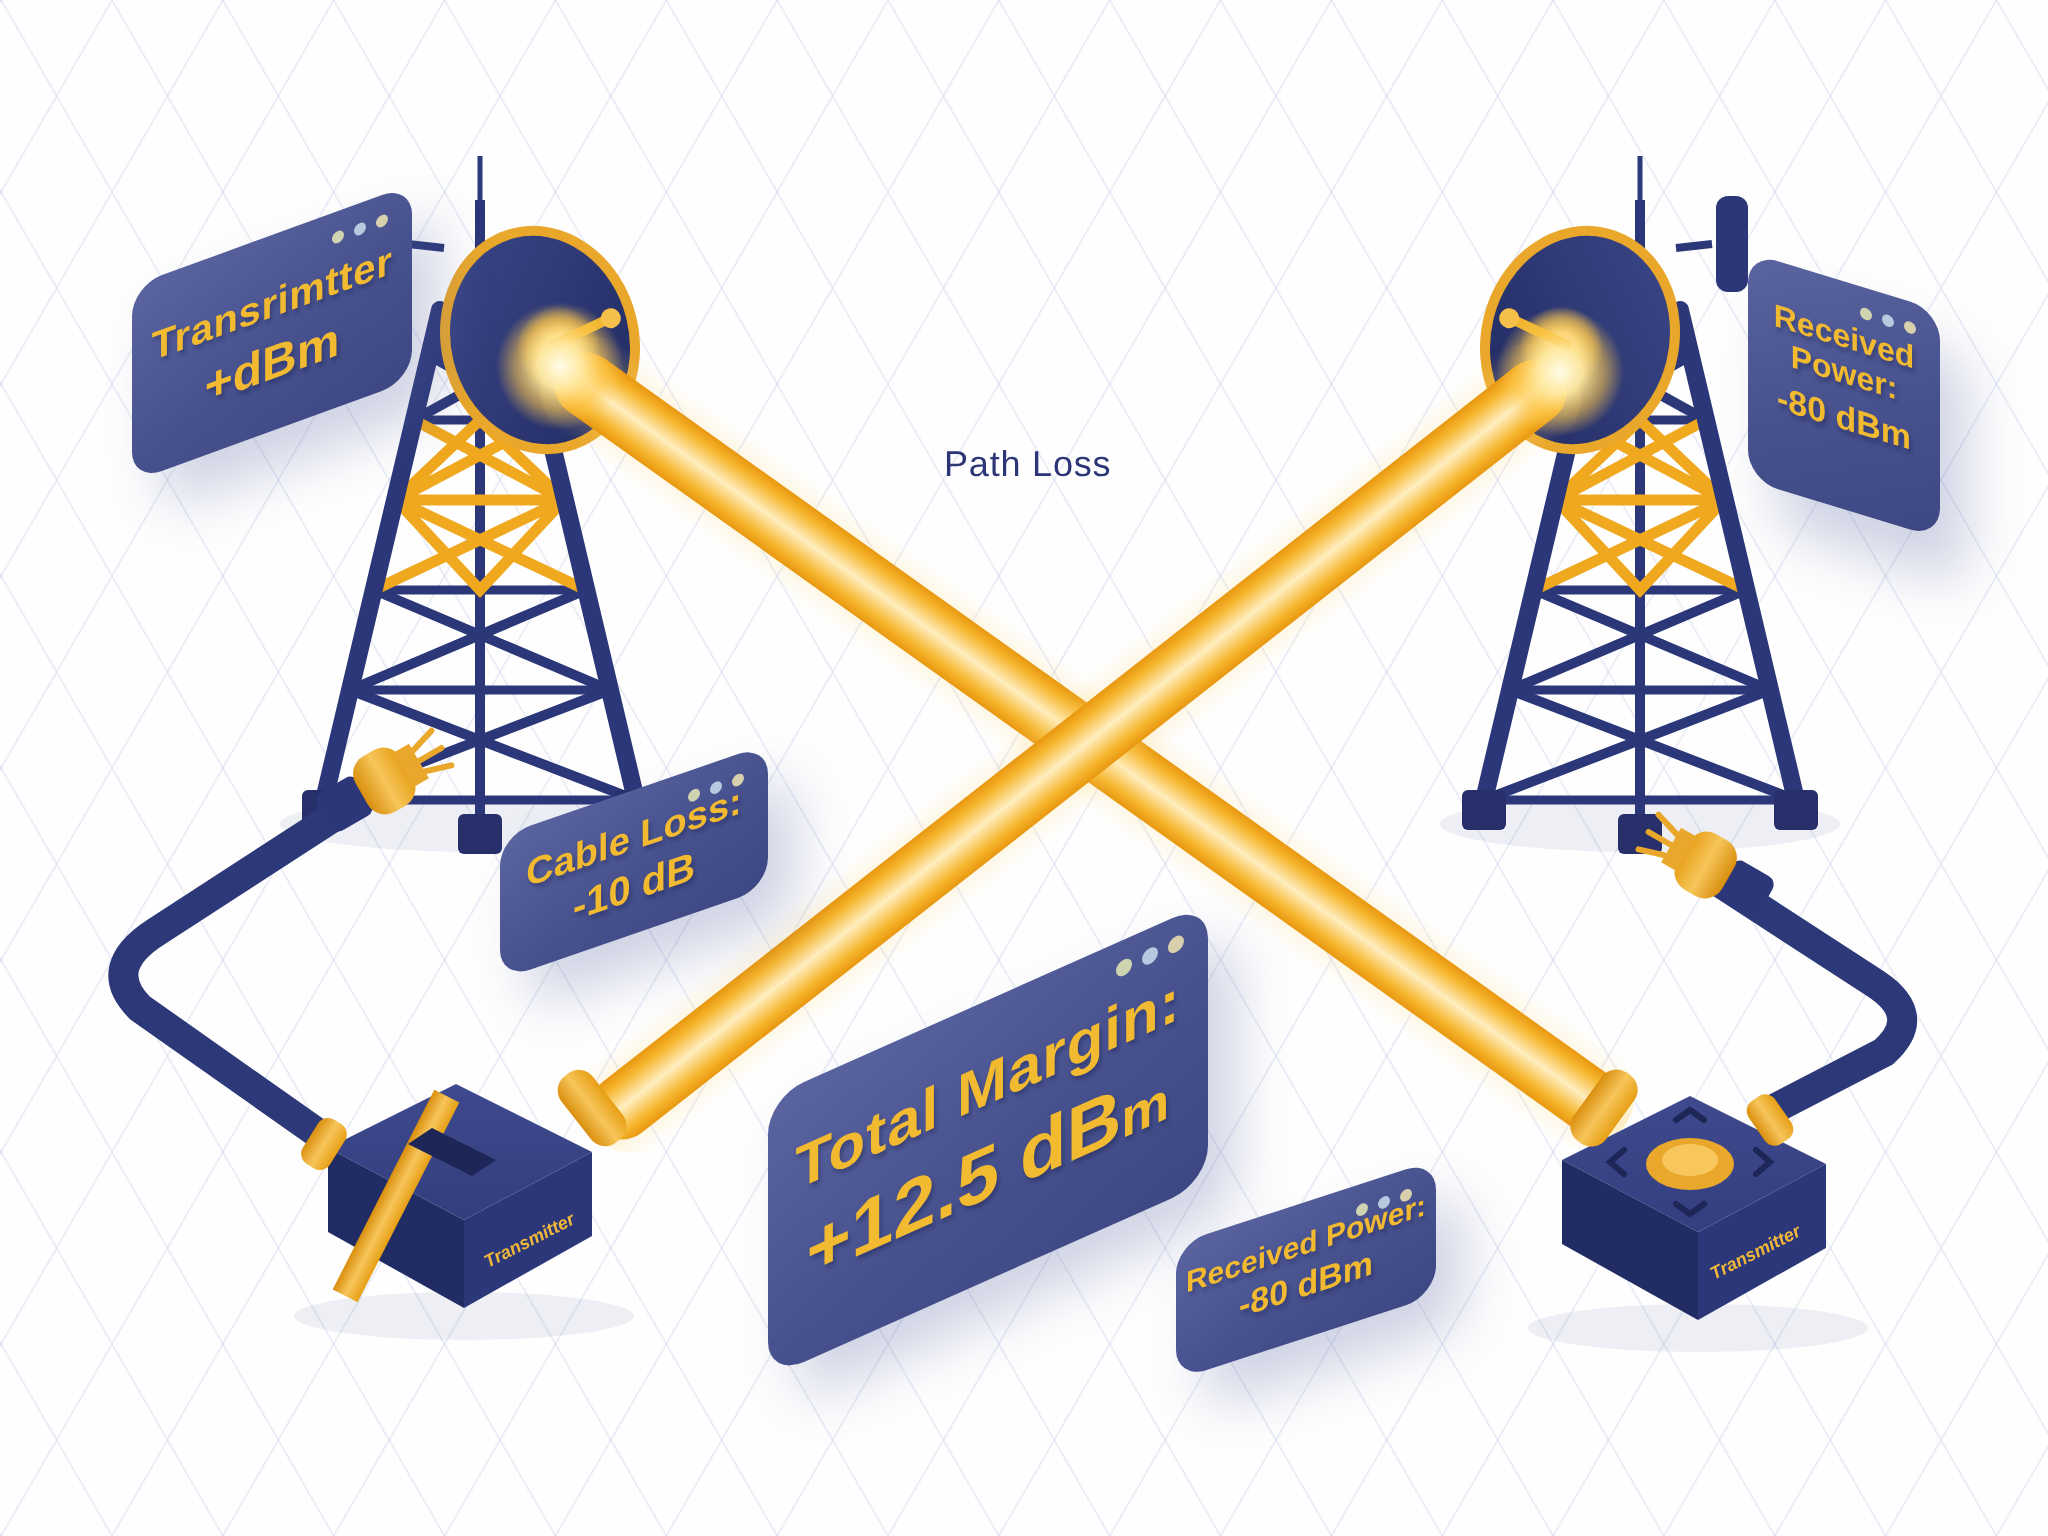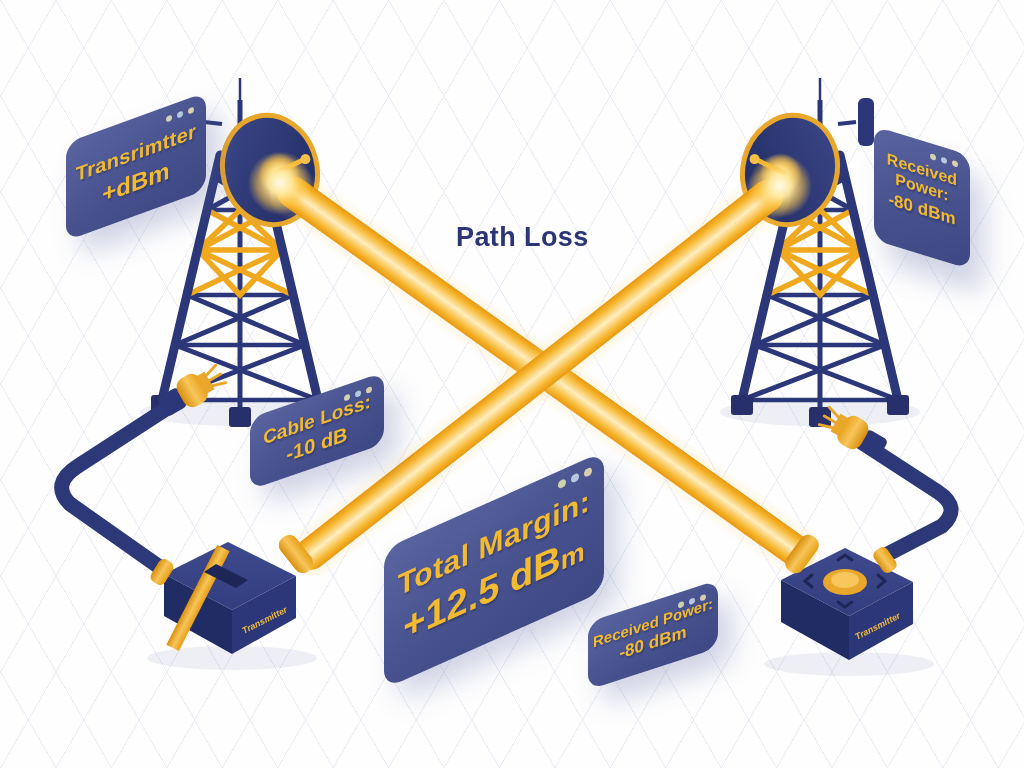--- a/index.html
+++ b/index.html
@@ -37,22 +37,22 @@
   .panel-cable-loss .l2{font-size:20px;margin-top:2px;}
   .panel-total-margin{left:384px;top:549px;width:220px;height:140px;transform:skewY(-24deg);border-radius:18px;}
   .panel-total-margin .dot{width:8px;height:8px;}
   .panel-total-margin .l1{margin-top:26px;font-size:30px;letter-spacing:.5px;}
   .panel-total-margin .l2{font-size:38px;margin-top:6px;}
   .panel-total-margin .suffix{font-size:27px;}
   .panel-received-bottom{left:588px;top:622px;width:130px;height:68px;transform:skewY(-18deg);}
   .panel-received-bottom .l1{margin-top:13px;font-size:15px;}
   .panel-received-bottom .l2{font-size:17px;margin-top:2px;}
   .label-path-loss{
-    position:absolute;left:456px;top:222px;
-    color:#2c3575;font-size:27px;font-weight:bold;letter-spacing:.4px;
+    position:absolute;left:472px;top:222px;
+    color:#2c3575;font-size:18px;font-weight:normal;letter-spacing:.4px;
   }
 </style>
 </head>
 <body>
 
 <div class="canvas">
 
   <svg class="scene" width="1024" height="768" viewBox="0 0 1024 768">
     <defs>
       <linearGradient id="beamGrad" x1="0" y1="0" x2="0" y2="1">

